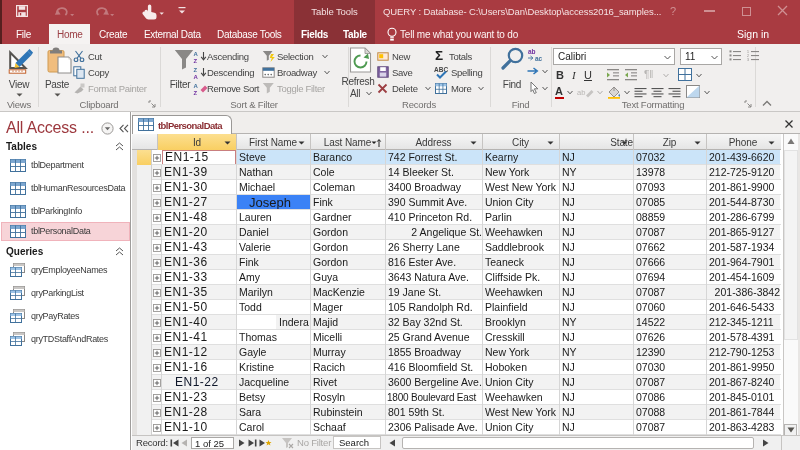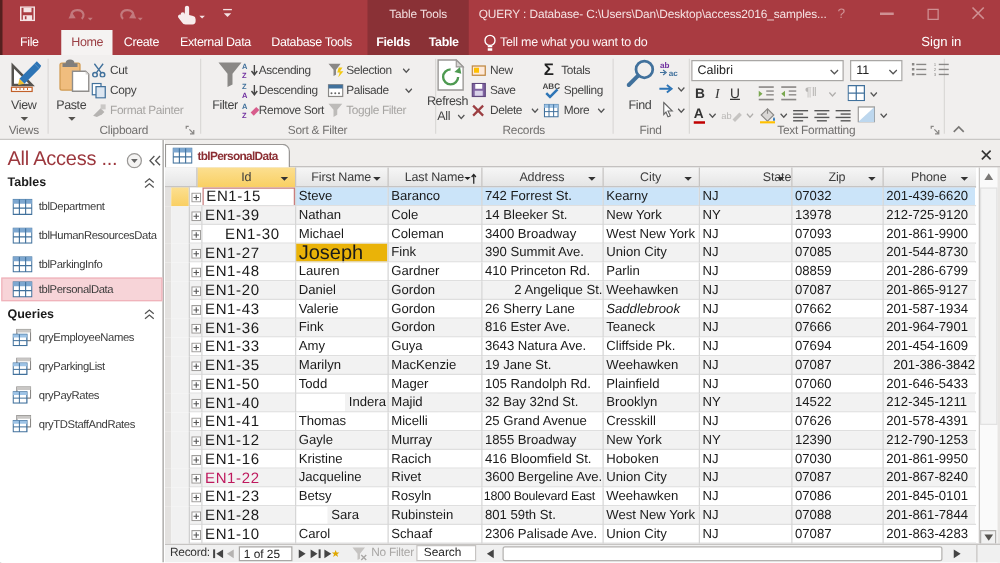--- a/index.html
+++ b/index.html
@@ -151,21 +151,21 @@
 <svg class="ab" style="left:322px;top:54px" width="6" height="5" viewBox="0 0 6 5">
     <path d="M0.5 1 L3 3.8 L5.5 1" stroke="#555" stroke-width="1" fill="none"></path>
   </svg>
 <svg class="ab" style="left:262px;top:66px" width="13" height="12" viewBox="0 0 13 12">
 <rect x="0.8" y="1.8" width="11.4" height="9.4" fill="#fff" stroke="#8a8886" stroke-width="1"></rect>
 <rect x="0.8" y="1.8" width="11.4" height="3" fill="#41719c"></rect>
 <circle cx="3.2" cy="8.6" r="0.8" fill="#666"></circle>
     <circle cx="6.2" cy="8.6" r="0.8" fill="#666"></circle>
     <circle cx="9.2" cy="8.6" r="0.8" fill="#666"></circle>
 </svg>
-<div class="ab rl" style="left:277px;top:67px">Palisade</div>
+<div class="ab rl" style="left:277px;top:67px">Broadway</div>
 <svg class="ab" style="left:324px;top:70px" width="6" height="5" viewBox="0 0 6 5">
     <path d="M0.5 1 L3 3.8 L5.5 1" stroke="#555" stroke-width="1" fill="none"></path>
   </svg>
 <svg class="ab" style="left:262px;top:82px" width="13" height="12" viewBox="0 0 13 12">
 <path d="M0.8 1 H11.8 L7.8 5.8 V9.8 L4.8 11.5 V5.8 Z" fill="#bdbbb9"></path>
 </svg>
 <div class="ab rl" style="left:277px;top:83px;color:#a6a4a2">Toggle Filter</div>
 <svg class="ab" style="left:349px;top:47px" width="23" height="26" viewBox="0 0 23 26">
 <path d="M1.5 1 H16 L21.5 6.5 V25 H1.5 Z" fill="#fff" stroke="#9a9896" stroke-width="1.1"></path>
 <path d="M16 1 L16 6.5 H21.5 Z" fill="#d9d7d5" stroke="#9a9896" stroke-width="0.9"></path>
@@ -505,21 +505,21 @@
 <div class="ab" style="left:559px;top:165px;width:1px;height:15px;background:#d6d6d6"></div>
 <div class="ab" style="left:633px;top:165px;width:1px;height:15px;background:#d6d6d6"></div>
 <div class="ab" style="left:706px;top:165px;width:1px;height:15px;background:#d6d6d6"></div>
 <div class="ab" style="left:132px;top:180px;width:5px;height:15px;background:#e3e1df"></div>
 <div class="ab" style="left:137px;top:180px;width:15px;height:15px;background:#f1f1f1;border-right:1px solid #d0d0d0"></div>
 <div class="ab" style="left:152px;top:180px;width:10px;height:15px;background:#ffffff"></div>
 <svg class="ab" style="left:153px;top:183.5px" width="8" height="8" viewBox="0 0 8 8">
 <rect x="0.5" y="0.5" width="7" height="7" fill="#fff" stroke="#9a9896" stroke-width="0.9"></rect>
 <path d="M1.8 4 H6.2 M4 1.8 V6.2" stroke="#555" stroke-width="0.9"></path>
   </svg>
-<div class="ab" style="left:162px;top:180px;width:74px;height:15px;background:#ffffff;line-height:15px;padding-left:18px;color:#1a1a1a;white-space:nowrap;overflow:hidden;font-size:12px;letter-spacing:0.5px;">EN1-30</div>
+<div class="ab" style="left:162px;top:180px;width:74px;height:15px;background:#ffffff;line-height:15px;padding-left:2px;color:#1a1a1a;white-space:nowrap;overflow:hidden;font-size:12px;letter-spacing:0.5px;">EN1-30</div>
 <div class="ab" style="left:236px;top:180px;width:74px;height:15px;background:#ffffff;line-height:15px;padding-left:3px;color:#1a1a1a;white-space:nowrap;overflow:hidden;font-size:10.5px;">Michael</div>
 <div class="ab" style="left:310px;top:180px;width:75px;height:15px;background:#ffffff;line-height:15px;padding-left:3px;color:#1a1a1a;white-space:nowrap;overflow:hidden;font-size:10.5px;">Coleman</div>
 <div class="ab" style="left:385px;top:180px;width:97px;height:15px;background:#ffffff;line-height:15px;padding-left:3px;color:#1a1a1a;white-space:nowrap;overflow:hidden;font-size:10.5px;">3400 Broadway</div>
 <div class="ab" style="left:482px;top:180px;width:77px;height:15px;background:#ffffff;line-height:15px;padding-left:3px;color:#1a1a1a;white-space:nowrap;overflow:hidden;font-size:10.5px;">West New York</div>
 <div class="ab" style="left:559px;top:180px;width:74px;height:15px;background:#ffffff;line-height:15px;padding-left:3px;color:#1a1a1a;white-space:nowrap;overflow:hidden;font-size:10.5px;">NJ</div>
 <div class="ab" style="left:633px;top:180px;width:73px;height:15px;background:#ffffff;line-height:15px;padding-left:3px;color:#1a1a1a;white-space:nowrap;overflow:hidden;font-size:10.5px;">07093</div>
 <div class="ab" style="left:706px;top:180px;width:74px;height:15px;background:#ffffff;line-height:15px;padding-left:3px;color:#1a1a1a;white-space:nowrap;overflow:hidden;font-size:10.5px;">201-861-9900</div>
 <div class="ab" style="left:152px;top:194px;width:629px;height:1px;background:#dfdfdf"></div>
 <div class="ab" style="left:161px;top:180px;width:1px;height:15px;background:#d6d6d6"></div>
 <div class="ab" style="left:236px;top:180px;width:1px;height:15px;background:#d6d6d6"></div>
@@ -530,21 +530,21 @@
 <div class="ab" style="left:633px;top:180px;width:1px;height:15px;background:#d6d6d6"></div>
 <div class="ab" style="left:706px;top:180px;width:1px;height:15px;background:#d6d6d6"></div>
 <div class="ab" style="left:132px;top:195px;width:5px;height:15px;background:#e3e1df"></div>
 <div class="ab" style="left:137px;top:195px;width:15px;height:15px;background:#f1f1f1;border-right:1px solid #d0d0d0"></div>
 <div class="ab" style="left:152px;top:195px;width:10px;height:15px;background:#f2f2f2"></div>
 <svg class="ab" style="left:153px;top:198.5px" width="8" height="8" viewBox="0 0 8 8">
 <rect x="0.5" y="0.5" width="7" height="7" fill="#fff" stroke="#9a9896" stroke-width="0.9"></rect>
 <path d="M1.8 4 H6.2 M4 1.8 V6.2" stroke="#555" stroke-width="0.9"></path>
   </svg>
 <div class="ab" style="left:162px;top:195px;width:74px;height:15px;background:#f2f2f2;line-height:15px;padding-left:2px;color:#1a1a1a;white-space:nowrap;overflow:hidden;font-size:12px;letter-spacing:0.5px;">EN1-27</div>
-<div class="ab" style="left:236px;top:195px;width:74px;height:15px;background:#eab308;line-height:15px;padding-left:3px;color:#1a1a1a;white-space:nowrap;overflow:hidden;font-size:16px;">Joseph</div>
+<div class="ab" style="left:236px;top:195px;width:74px;height:15px;background:#3b82f6;line-height:15px;padding-left:13px;color:#1a1a1a;white-space:nowrap;overflow:hidden;font-size:13px;">Joseph</div>
 <div class="ab" style="left:310px;top:195px;width:75px;height:15px;background:#f2f2f2;line-height:15px;padding-left:3px;color:#1a1a1a;white-space:nowrap;overflow:hidden;font-size:10.5px;">Fink</div>
 <div class="ab" style="left:385px;top:195px;width:97px;height:15px;background:#f2f2f2;line-height:15px;padding-left:3px;color:#1a1a1a;white-space:nowrap;overflow:hidden;font-size:10.5px;">390 Summit Ave.</div>
 <div class="ab" style="left:482px;top:195px;width:77px;height:15px;background:#f2f2f2;line-height:15px;padding-left:3px;color:#1a1a1a;white-space:nowrap;overflow:hidden;font-size:10.5px;">Union City</div>
 <div class="ab" style="left:559px;top:195px;width:74px;height:15px;background:#f2f2f2;line-height:15px;padding-left:3px;color:#1a1a1a;white-space:nowrap;overflow:hidden;font-size:10.5px;">NJ</div>
 <div class="ab" style="left:633px;top:195px;width:73px;height:15px;background:#f2f2f2;line-height:15px;padding-left:3px;color:#1a1a1a;white-space:nowrap;overflow:hidden;font-size:10.5px;">07085</div>
 <div class="ab" style="left:706px;top:195px;width:74px;height:15px;background:#f2f2f2;line-height:15px;padding-left:3px;color:#1a1a1a;white-space:nowrap;overflow:hidden;font-size:10.5px;">201-544-8730</div>
 <div class="ab" style="left:152px;top:209px;width:629px;height:1px;background:#dfdfdf"></div>
 <div class="ab" style="left:161px;top:195px;width:1px;height:15px;background:#d6d6d6"></div>
 <div class="ab" style="left:236px;top:195px;width:1px;height:15px;background:#d6d6d6"></div>
 <div class="ab" style="left:310px;top:195px;width:1px;height:15px;background:#d6d6d6"></div>
@@ -605,21 +605,21 @@
 <div class="ab" style="left:137px;top:240px;width:15px;height:15px;background:#f1f1f1;border-right:1px solid #d0d0d0"></div>
 <div class="ab" style="left:152px;top:240px;width:10px;height:15px;background:#ffffff"></div>
 <svg class="ab" style="left:153px;top:243.5px" width="8" height="8" viewBox="0 0 8 8">
 <rect x="0.5" y="0.5" width="7" height="7" fill="#fff" stroke="#9a9896" stroke-width="0.9"></rect>
 <path d="M1.8 4 H6.2 M4 1.8 V6.2" stroke="#555" stroke-width="0.9"></path>
   </svg>
 <div class="ab" style="left:162px;top:240px;width:74px;height:15px;background:#ffffff;line-height:15px;padding-left:2px;color:#1a1a1a;white-space:nowrap;overflow:hidden;font-size:12px;letter-spacing:0.5px;">EN1-43</div>
 <div class="ab" style="left:236px;top:240px;width:74px;height:15px;background:#ffffff;line-height:15px;padding-left:3px;color:#1a1a1a;white-space:nowrap;overflow:hidden;font-size:10.5px;">Valerie</div>
 <div class="ab" style="left:310px;top:240px;width:75px;height:15px;background:#ffffff;line-height:15px;padding-left:3px;color:#1a1a1a;white-space:nowrap;overflow:hidden;font-size:10.5px;">Gordon</div>
 <div class="ab" style="left:385px;top:240px;width:97px;height:15px;background:#ffffff;line-height:15px;padding-left:3px;color:#1a1a1a;white-space:nowrap;overflow:hidden;font-size:10.5px;">26 Sherry Lane</div>
-<div class="ab" style="left:482px;top:240px;width:77px;height:15px;background:#ffffff;line-height:15px;padding-left:3px;color:#1a1a1a;white-space:nowrap;overflow:hidden;font-size:10.5px;font-style:italic;">Saddlebrook</div>
+<div class="ab" style="left:482px;top:240px;width:77px;height:15px;background:#ffffff;line-height:15px;padding-left:3px;color:#1a1a1a;white-space:nowrap;overflow:hidden;font-size:10.5px;">Saddlebrook</div>
 <div class="ab" style="left:559px;top:240px;width:74px;height:15px;background:#ffffff;line-height:15px;padding-left:3px;color:#1a1a1a;white-space:nowrap;overflow:hidden;font-size:10.5px;">NJ</div>
 <div class="ab" style="left:633px;top:240px;width:73px;height:15px;background:#ffffff;line-height:15px;padding-left:3px;color:#1a1a1a;white-space:nowrap;overflow:hidden;font-size:10.5px;">07662</div>
 <div class="ab" style="left:706px;top:240px;width:74px;height:15px;background:#ffffff;line-height:15px;padding-left:3px;color:#1a1a1a;white-space:nowrap;overflow:hidden;font-size:10.5px;">201-587-1934</div>
 <div class="ab" style="left:152px;top:254px;width:629px;height:1px;background:#dfdfdf"></div>
 <div class="ab" style="left:161px;top:240px;width:1px;height:15px;background:#d6d6d6"></div>
 <div class="ab" style="left:236px;top:240px;width:1px;height:15px;background:#d6d6d6"></div>
 <div class="ab" style="left:310px;top:240px;width:1px;height:15px;background:#d6d6d6"></div>
 <div class="ab" style="left:385px;top:240px;width:1px;height:15px;background:#d6d6d6"></div>
 <div class="ab" style="left:482px;top:240px;width:1px;height:15px;background:#d6d6d6"></div>
 <div class="ab" style="left:559px;top:240px;width:1px;height:15px;background:#d6d6d6"></div>
@@ -817,21 +817,21 @@
 <div class="ab" style="left:559px;top:360px;width:1px;height:15px;background:#d6d6d6"></div>
 <div class="ab" style="left:633px;top:360px;width:1px;height:15px;background:#d6d6d6"></div>
 <div class="ab" style="left:706px;top:360px;width:1px;height:15px;background:#d6d6d6"></div>
 <div class="ab" style="left:132px;top:375px;width:5px;height:15px;background:#e3e1df"></div>
 <div class="ab" style="left:137px;top:375px;width:15px;height:15px;background:#f1f1f1;border-right:1px solid #d0d0d0"></div>
 <div class="ab" style="left:152px;top:375px;width:10px;height:15px;background:#f2f2f2"></div>
 <svg class="ab" style="left:153px;top:378.5px" width="8" height="8" viewBox="0 0 8 8">
 <rect x="0.5" y="0.5" width="7" height="7" fill="#fff" stroke="#9a9896" stroke-width="0.9"></rect>
 <path d="M1.8 4 H6.2 M4 1.8 V6.2" stroke="#555" stroke-width="0.9"></path>
   </svg>
-<div class="ab" style="left:162px;top:375px;width:74px;height:15px;background:#f2f2f2;line-height:15px;padding-left:2px;color:#be185d;white-space:nowrap;overflow:hidden;font-size:12px;letter-spacing:0.5px;">EN1-22</div>
+<div class="ab" style="left:162px;top:375px;width:74px;height:15px;background:#f2f2f2;line-height:15px;padding-left:13px;color:#0f172a;white-space:nowrap;overflow:hidden;font-size:12px;letter-spacing:0.5px;">EN1-22</div>
 <div class="ab" style="left:236px;top:375px;width:74px;height:15px;background:#f2f2f2;line-height:15px;padding-left:3px;color:#1a1a1a;white-space:nowrap;overflow:hidden;font-size:10.5px;">Jacqueline</div>
 <div class="ab" style="left:310px;top:375px;width:75px;height:15px;background:#f2f2f2;line-height:15px;padding-left:3px;color:#1a1a1a;white-space:nowrap;overflow:hidden;font-size:10.5px;">Rivet</div>
 <div class="ab" style="left:385px;top:375px;width:97px;height:15px;background:#f2f2f2;line-height:15px;padding-left:3px;color:#1a1a1a;white-space:nowrap;overflow:hidden;font-size:10.5px;">3600 Bergeline Ave.</div>
 <div class="ab" style="left:482px;top:375px;width:77px;height:15px;background:#f2f2f2;line-height:15px;padding-left:3px;color:#1a1a1a;white-space:nowrap;overflow:hidden;font-size:10.5px;">Union City</div>
 <div class="ab" style="left:559px;top:375px;width:74px;height:15px;background:#f2f2f2;line-height:15px;padding-left:3px;color:#1a1a1a;white-space:nowrap;overflow:hidden;font-size:10.5px;">NJ</div>
 <div class="ab" style="left:633px;top:375px;width:73px;height:15px;background:#f2f2f2;line-height:15px;padding-left:3px;color:#1a1a1a;white-space:nowrap;overflow:hidden;font-size:10.5px;">07087</div>
 <div class="ab" style="left:706px;top:375px;width:74px;height:15px;background:#f2f2f2;line-height:15px;padding-left:3px;color:#1a1a1a;white-space:nowrap;overflow:hidden;font-size:10.5px;">201-867-8240</div>
 <div class="ab" style="left:152px;top:389px;width:629px;height:1px;background:#dfdfdf"></div>
 <div class="ab" style="left:161px;top:375px;width:1px;height:15px;background:#d6d6d6"></div>
 <div class="ab" style="left:236px;top:375px;width:1px;height:15px;background:#d6d6d6"></div>
@@ -866,21 +866,21 @@
 <div class="ab" style="left:633px;top:390px;width:1px;height:15px;background:#d6d6d6"></div>
 <div class="ab" style="left:706px;top:390px;width:1px;height:15px;background:#d6d6d6"></div>
 <div class="ab" style="left:132px;top:405px;width:5px;height:15px;background:#e3e1df"></div>
 <div class="ab" style="left:137px;top:405px;width:15px;height:15px;background:#f1f1f1;border-right:1px solid #d0d0d0"></div>
 <div class="ab" style="left:152px;top:405px;width:10px;height:15px;background:#f2f2f2"></div>
 <svg class="ab" style="left:153px;top:408.5px" width="8" height="8" viewBox="0 0 8 8">
 <rect x="0.5" y="0.5" width="7" height="7" fill="#fff" stroke="#9a9896" stroke-width="0.9"></rect>
 <path d="M1.8 4 H6.2 M4 1.8 V6.2" stroke="#555" stroke-width="0.9"></path>
   </svg>
 <div class="ab" style="left:162px;top:405px;width:74px;height:15px;background:#f2f2f2;line-height:15px;padding-left:2px;color:#1a1a1a;white-space:nowrap;overflow:hidden;font-size:12px;letter-spacing:0.5px;">EN1-28</div>
-<div class="ab" style="left:236px;top:405px;width:74px;height:15px;background:#f2f2f2;line-height:15px;padding-left:3px;color:#1a1a1a;white-space:nowrap;overflow:hidden;font-size:10.5px;margin-left:26px;">Sara</div>
+<div class="ab" style="left:236px;top:405px;width:74px;height:15px;background:#f2f2f2;line-height:15px;padding-left:3px;color:#1a1a1a;white-space:nowrap;overflow:hidden;font-size:10.5px;">Sara</div>
 <div class="ab" style="left:310px;top:405px;width:75px;height:15px;background:#f2f2f2;line-height:15px;padding-left:3px;color:#1a1a1a;white-space:nowrap;overflow:hidden;font-size:10.5px;">Rubinstein</div>
 <div class="ab" style="left:385px;top:405px;width:97px;height:15px;background:#f2f2f2;line-height:15px;padding-left:3px;color:#1a1a1a;white-space:nowrap;overflow:hidden;font-size:10.5px;">801 59th St.</div>
 <div class="ab" style="left:482px;top:405px;width:77px;height:15px;background:#f2f2f2;line-height:15px;padding-left:3px;color:#1a1a1a;white-space:nowrap;overflow:hidden;font-size:10.5px;">West New York</div>
 <div class="ab" style="left:559px;top:405px;width:74px;height:15px;background:#f2f2f2;line-height:15px;padding-left:3px;color:#1a1a1a;white-space:nowrap;overflow:hidden;font-size:10.5px;">NJ</div>
 <div class="ab" style="left:633px;top:405px;width:73px;height:15px;background:#f2f2f2;line-height:15px;padding-left:3px;color:#1a1a1a;white-space:nowrap;overflow:hidden;font-size:10.5px;">07088</div>
 <div class="ab" style="left:706px;top:405px;width:74px;height:15px;background:#f2f2f2;line-height:15px;padding-left:3px;color:#1a1a1a;white-space:nowrap;overflow:hidden;font-size:10.5px;">201-861-7844</div>
 <div class="ab" style="left:152px;top:419px;width:629px;height:1px;background:#dfdfdf"></div>
 <div class="ab" style="left:161px;top:405px;width:1px;height:15px;background:#d6d6d6"></div>
 <div class="ab" style="left:236px;top:405px;width:1px;height:15px;background:#d6d6d6"></div>
 <div class="ab" style="left:310px;top:405px;width:1px;height:15px;background:#d6d6d6"></div>

